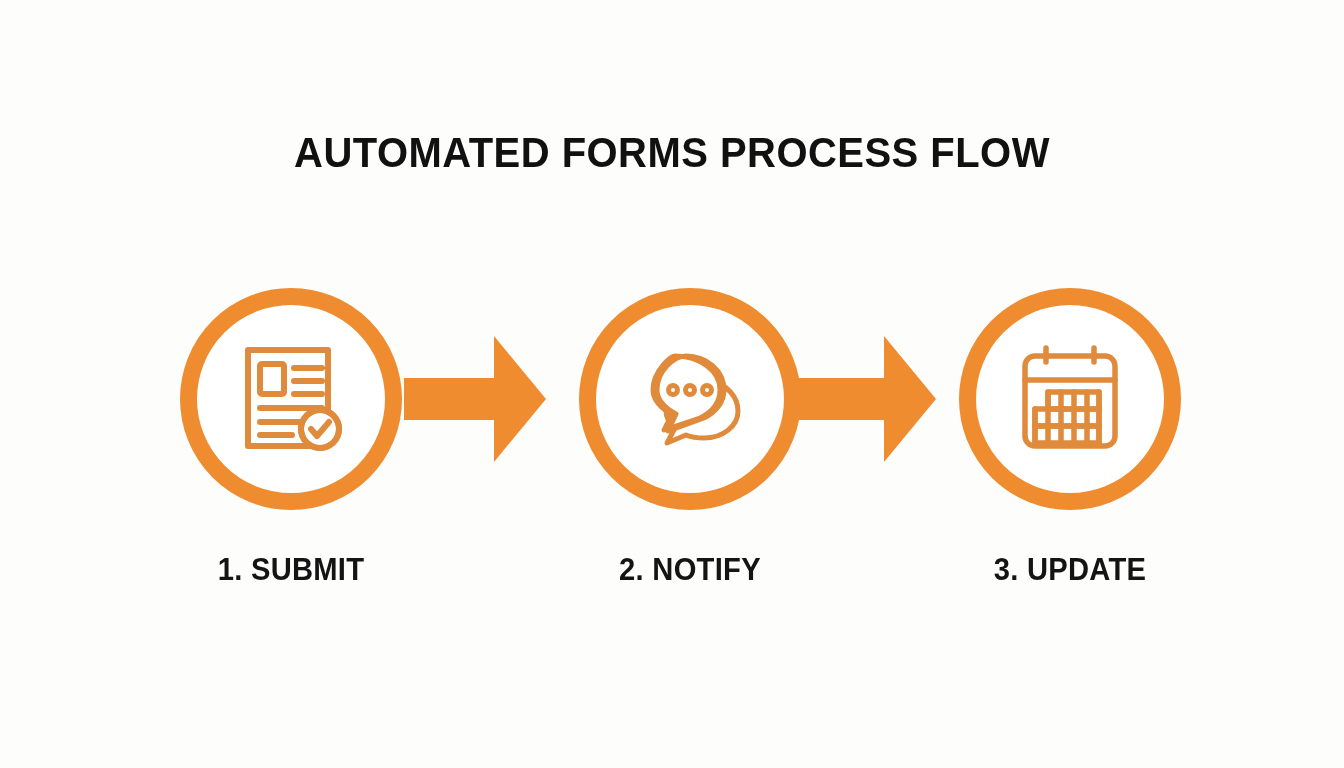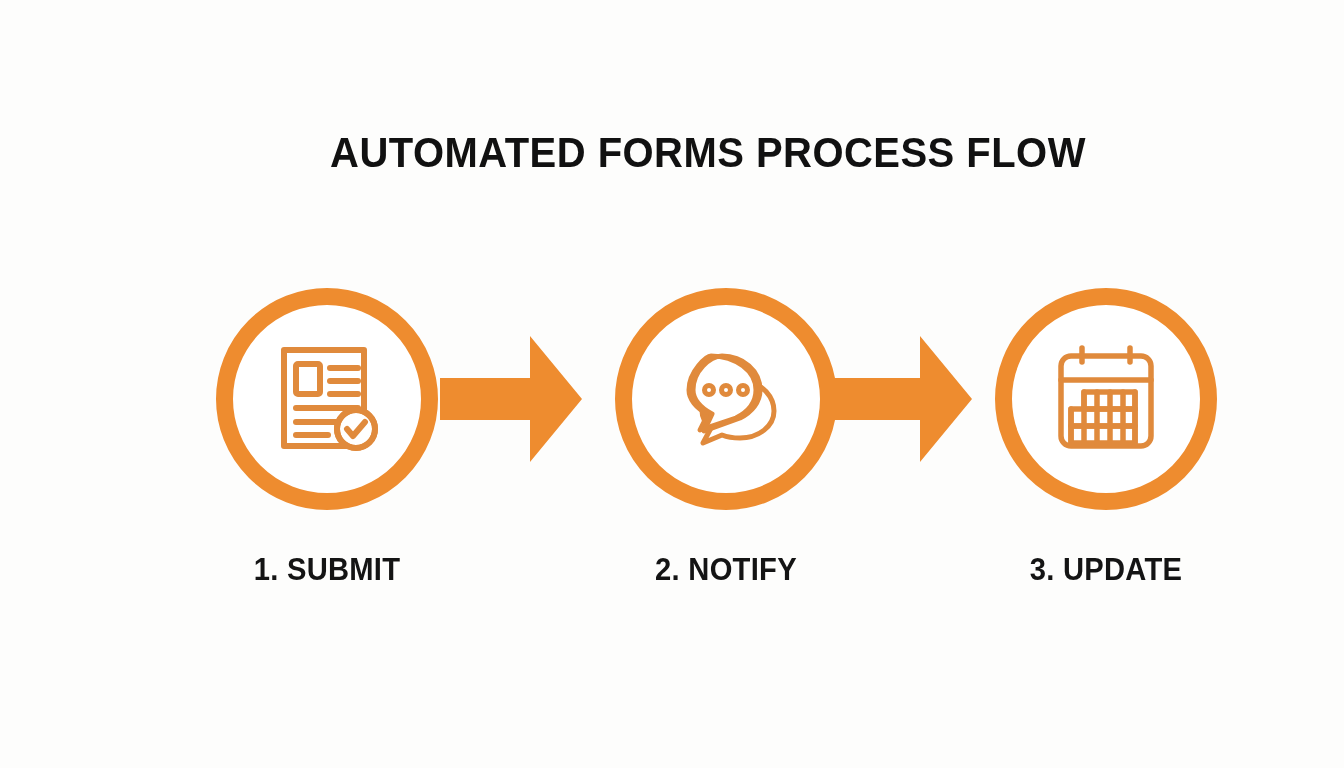--- a/index.html
+++ b/index.html
@@ -11,21 +11,20 @@
     height: 768px;
     background: #fdfdfc;
     font-family: "Liberation Sans", sans-serif;
     overflow: hidden;
     position: relative;
   }
 
   .stage {
     position: absolute;
     inset: 0;
-    margin-left: 36px;
   }
 
   
   .title {
     position: absolute;
     top: 128px;
     left: 0;
     width: 1344px;
     text-align: center;
     font-size: 43px;

